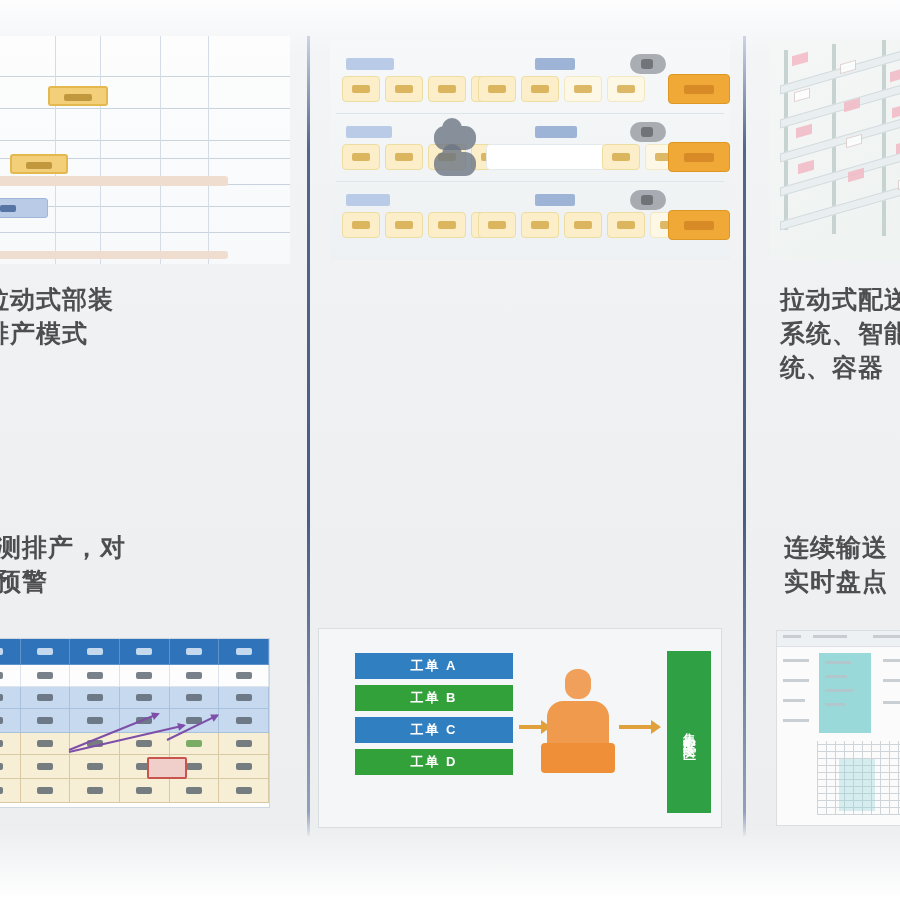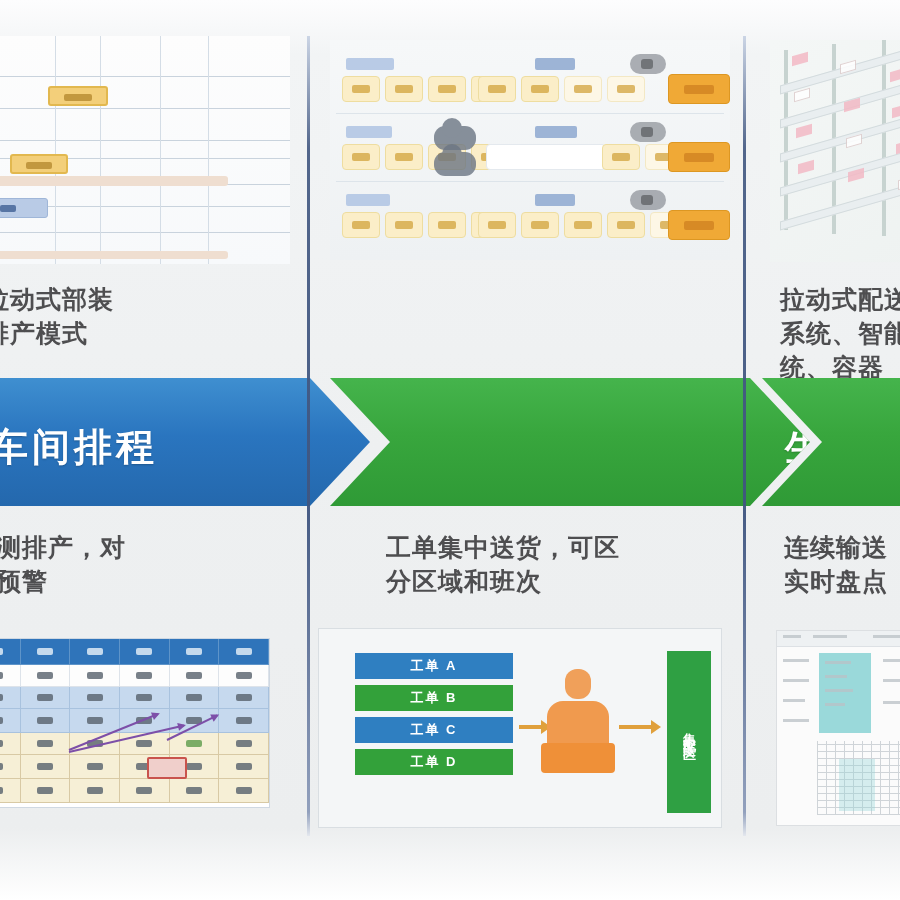--- a/index.html
+++ b/index.html
@@ -318,36 +318,23 @@
     <div class="iso-box" style="left:78px;top:130px"></div>
     <div class="iso-box w" style="left:128px;top:138px"></div>
   </div>
 
   <div class="caption cap-top-1">模拉动式部装
 化排产模式</div>
   <div class="caption cap-top-3">拉动式配送
 系统、智能
 统、容器</div>
 
-  <div class="banner">
-    <div class="chev chev-blue">
-      <div class="chev-label lbl-blue">车间排程</div>
-    </div>
-    <div class="chev chev-g1">
-      <div class="chev-label lbl-g1">生产备料</div>
-    </div>
-    <div class="chev chev-g2">
-      
-    </div>
-  </div>
 
   <div class="caption cap-bot-1">血测排产，对
 口预警</div>
-  <div class="caption cap-bot-2">工单集中送货，可区
-分区域和班次</div>
   <div class="caption cap-bot-3">连续输送
 实时盘点</div>
 
   <div class="panel" id="tbl">
     <div class="trow head" style="top:0;height:26px">
       <div class="tcell">
           <i></i>
         </div>
       <div class="tcell">
           <i></i>

